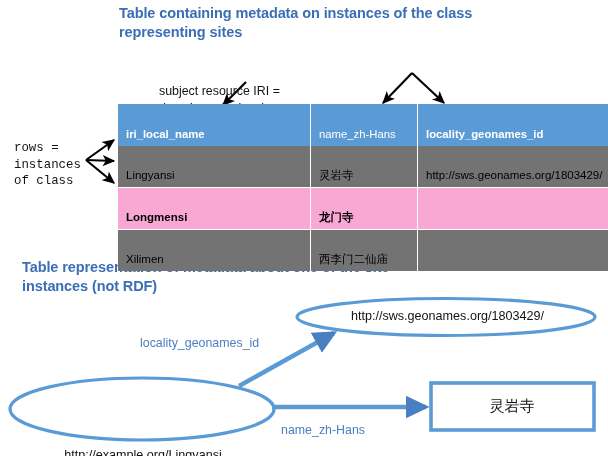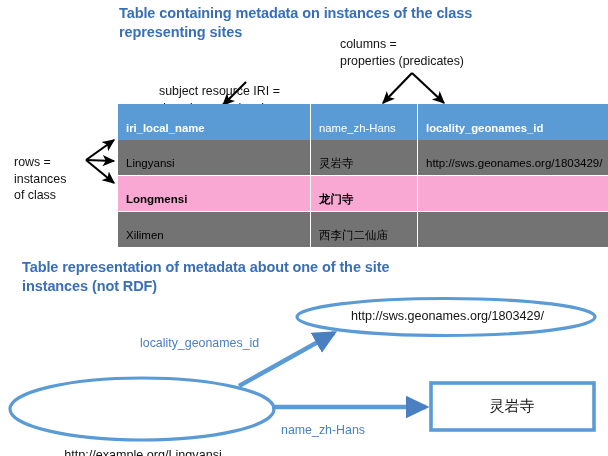--- a/index.html
+++ b/index.html
@@ -36,35 +36,35 @@
 
   
   .annot {
     color: #131313;
     font-size: 12.4px;
     line-height: 16.5px;
     white-space: pre-line;
   }
   #annot-subject { left: 159px; top: 51px; width: 180px; margin-top: 32px; }
   #annot-columns { left: 340px; top: 36px; width: 190px; }
-  #annot-rows    { left: 14px;  top: 154px; width: 80px; }
+  #annot-rows    { left: 14px;  top: 140px; width: 80px; font-family: Liberation Mono, monospace; }
   #annot-cells   { left: 440px; top: 217px; width: 140px; }
 
   
   #data-table {
     left: 118px;
     top: 104px;
     width: 477px;
     border-collapse: collapse;
     table-layout: fixed;
     font-size: 11.5px;
   }
   #data-table th, #data-table td {
     text-align: left;
-    padding: 14px 0 3px 8px;
+    padding: 20px 0 3px 8px;
     height: 18px;
     vertical-align: middle;
     font-weight: normal;
     border-right: 1.5px solid #ffffff;
     overflow: hidden;
     white-space: nowrap;
   }
   #data-table th:last-child, #data-table td:last-child { border-right: none; }
   #data-table thead th {
     background: #5B9BD5;
@@ -158,22 +158,20 @@
     <line x1="272" y1="407" x2="426" y2="407" stroke="#5B9BD5" stroke-width="4.4" marker-end="url(#arrowBlue)"></line>
   </svg>
 
   <div class="abs section-title" id="title-table">Table containing metadata on instances of the class representing sites</div>
 
   <div class="abs section-title" id="title-graph">Table representation of metadata about one of the site instances (not RDF)</div>
 
   <div class="abs annot" id="annot-subject">subject resource IRI =
 domain root + local name</div>
 
-  <div class="abs annot" id="annot-columns">columns =
-properties (predicates)</div>
 
   <div class="abs annot" id="annot-rows">rows =
 instances
 of class</div>
 
 
   <table class="abs" id="data-table">
     <thead>
       <tr>
         <th class="col-a">iri_local_name</th>

